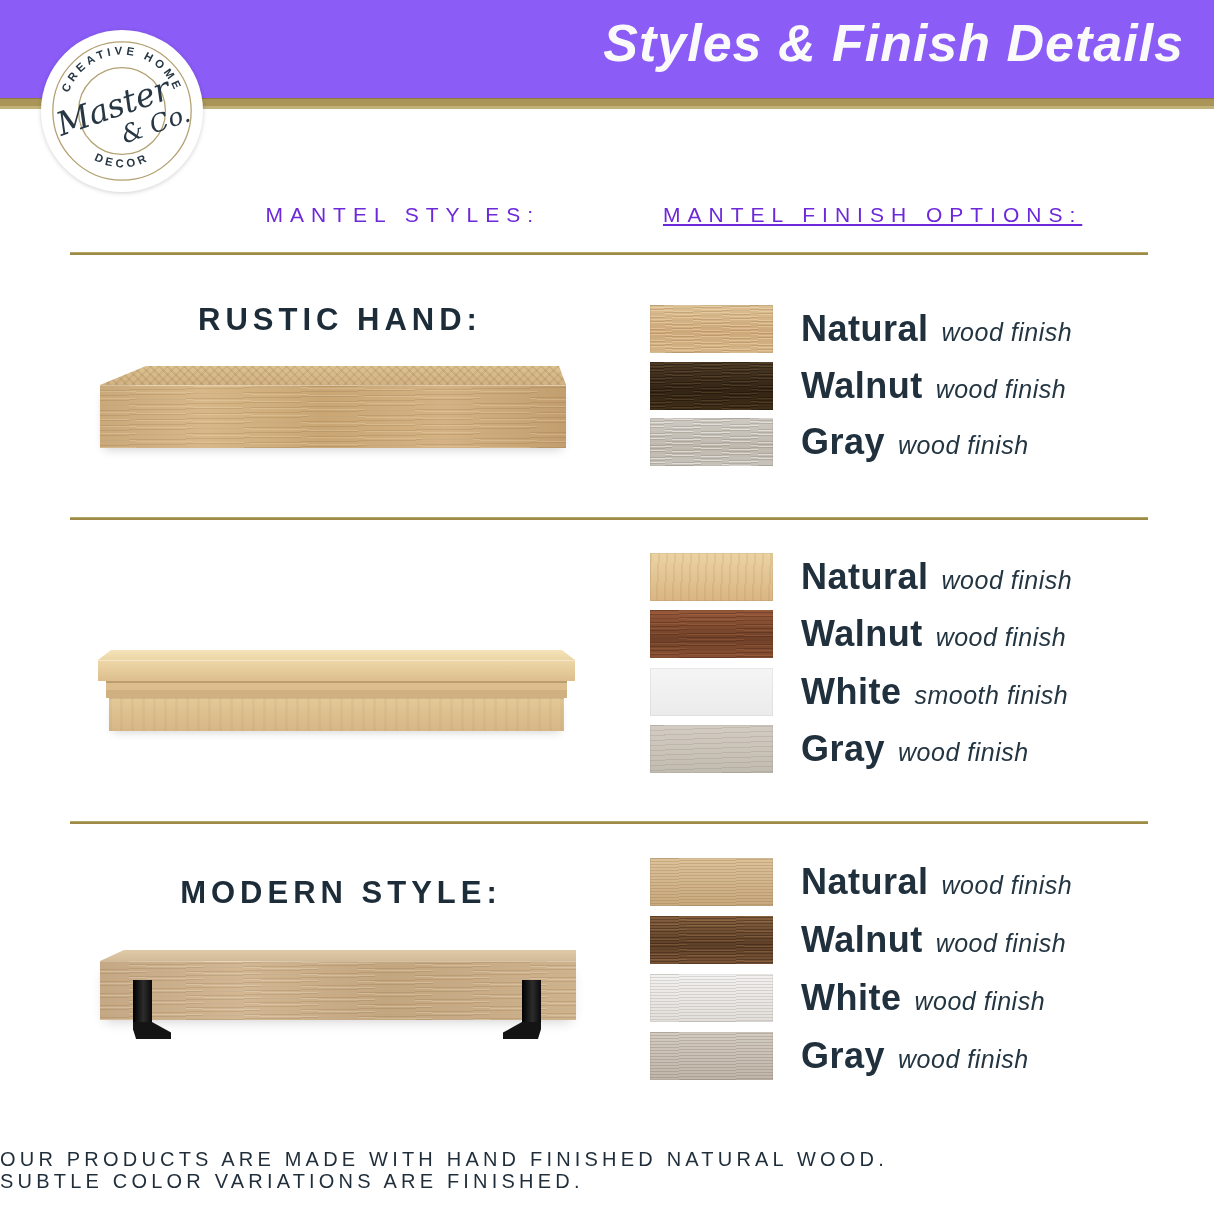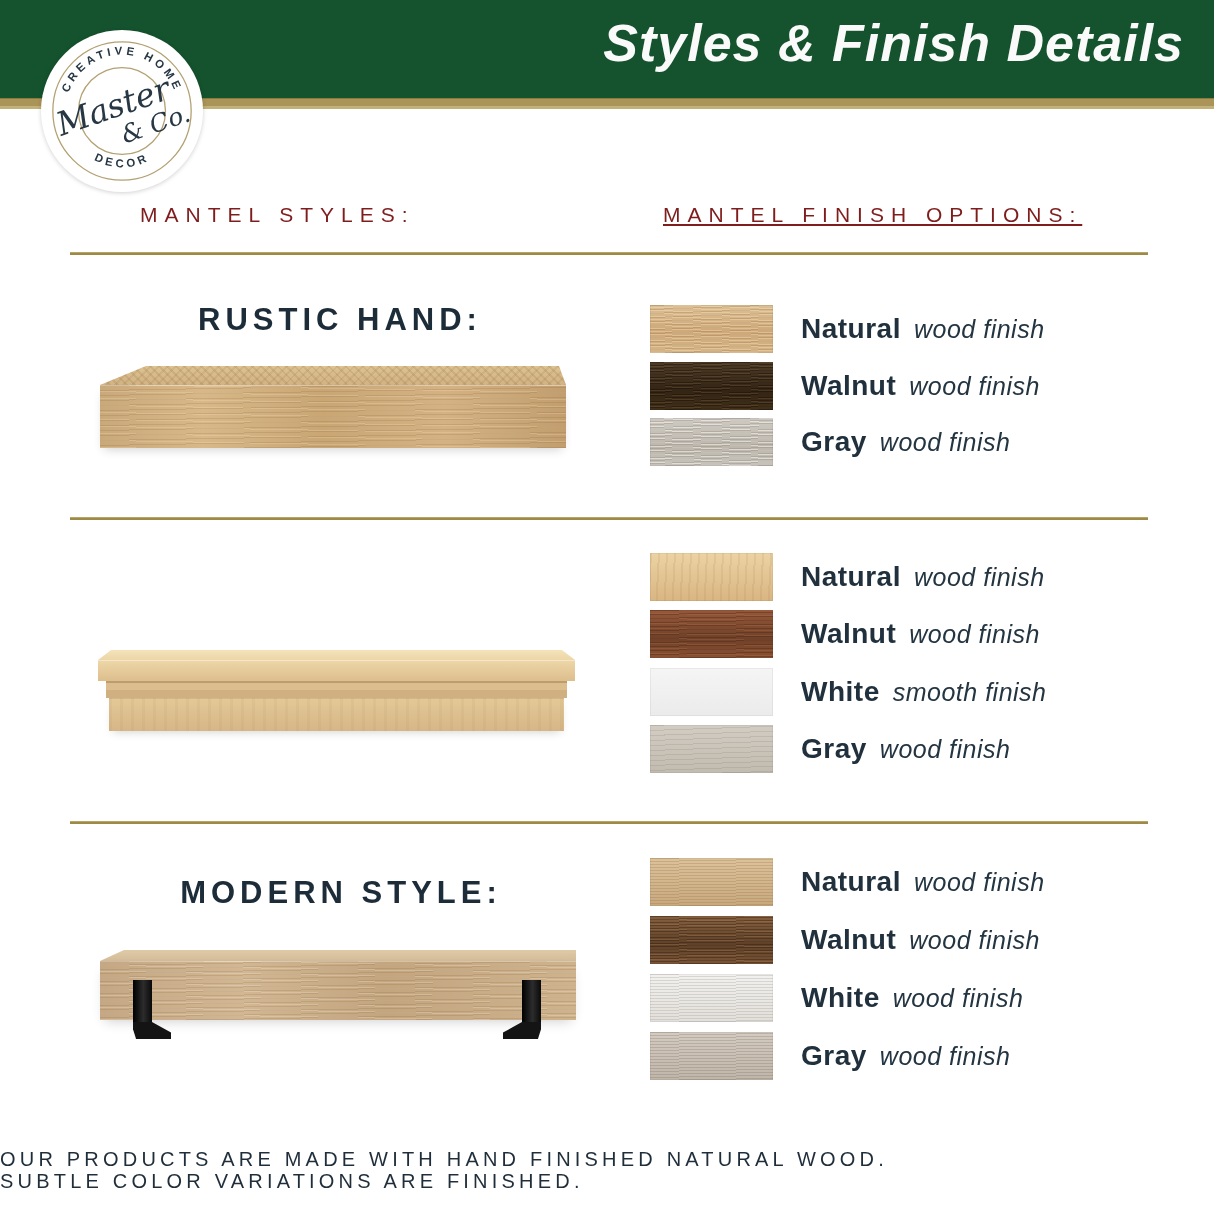--- a/index.html
+++ b/index.html
@@ -1,41 +1,41 @@
 <!DOCTYPE html>
 <html><head>
 <meta charset="utf-8">
 <style>
   html,body{margin:0;padding:0;background:#fff;}
   .canvas{
     position:relative;width:1214px;height:1214px;background:#ffffff;overflow:hidden;
     font-family:"Liberation Sans",sans-serif;color:#1f2e3a;
   }
   
-  .masthead{position:absolute;left:0;top:0;width:1214px;height:98px;background:#14532d;}
+  .masthead{position:absolute;left:0;top:0;width:1214px;height:98px;background:#8b5cf6;}
   .masthead-title{
     position:absolute;right:30px;top:13px;margin:0;color:#fafafa;
     font-size:52px;font-weight:700;font-style:italic;letter-spacing:1px;white-space:nowrap;
   }
   .gold-stripe{
     position:absolute;left:0;top:98px;width:1214px;height:11px;
     background:linear-gradient(180deg,#8d7a40 0 1.5px,#ab9457 1.5px 8.5px,#c2b279 8.5px);
   }
   
   .badge{position:absolute;left:38px;top:27px;width:168px;height:168px;filter:drop-shadow(0 1px 2px rgba(0,0,0,.18));}
   .badge svg{display:block;width:100%;height:100%;}
   .badge-bg{fill:#ffffff;}
   .ring{fill:none;stroke:#b3a172;stroke-width:1.3;}
   .arc-text{fill:#273744;font-family:"Liberation Sans",sans-serif;font-size:11.5px;font-weight:700;letter-spacing:3.6px;}
   .script-main{fill:#273744;font-family:"DejaVu Serif",serif;font-style:italic;font-size:33px;}
   .script-sub{fill:#273744;font-family:"DejaVu Serif",serif;font-style:italic;font-size:25px;}
   
   .col-heading{
-    position:absolute;top:203px;width:400px;text-align:left;
-    font-size:21px;letter-spacing:7px;color:#7f1d1d;white-space:nowrap;
+    position:absolute;top:203px;width:400px;text-align:right;
+    font-size:21px;letter-spacing:7px;color:#6d28d9;white-space:nowrap;
   }
   .col-heading.left{left:140px;}
   .col-heading.right{left:663px;text-decoration:underline;}
   
   .divider{
     position:absolute;left:70px;width:1078px;height:3px;
     background:linear-gradient(180deg,#b5a566 0 1px,#9c8a46 1px);
   }
   .d1{top:252px;}
   .d2{top:517px;}
@@ -113,21 +113,21 @@
   .bracket-strap{position:absolute;width:19px;height:44px;top:30px;background:linear-gradient(90deg,#000,#2c2c2c 55%,#0a0a0a);}
   .strap-left{left:33px;}
   .strap-right{left:422px;}
   .bracket-foot{position:absolute;height:17px;width:38px;top:72px;background:#141414;}
   .foot-left{left:33px;clip-path:polygon(0 0,19px 0,100% 62%,100% 100%,8% 100%,0 42%);}
   .foot-right{left:403px;clip-path:polygon(50% 0,100% 0,100% 42%,92% 100%,0 100%,0 62%);}
   
   .frow{position:absolute;left:650px;display:flex;align-items:center;height:48px;}
   .swatch{width:123px;height:48px;flex:0 0 auto;box-shadow:inset 0 0 0 1px rgba(0,0,0,.05);}
   .flabel{margin-left:28px;white-space:nowrap;display:flex;align-items:baseline;}
-  .fname{font-size:28px;font-weight:700;color:#20303d;letter-spacing:.5px;}
+  .fname{font-size:36px;font-weight:700;color:#20303d;letter-spacing:.5px;}
   .fdesc{font-size:25px;font-style:italic;color:#243542;margin-left:13px;letter-spacing:.5px;}
   
   .sw-rustic-natural{background:
     repeating-linear-gradient(178deg,rgba(120,85,45,.20) 0 1px,transparent 1px 4px),
     repeating-linear-gradient(182deg,rgba(255,240,210,.30) 0 1px,transparent 1px 3px),
     linear-gradient(180deg,#dcc093,#cfa878 55%,#d6b586);}
   .sw-rustic-walnut{background:
     repeating-linear-gradient(178deg,rgba(15,8,3,.38) 0 1px,transparent 1px 3px),
     repeating-linear-gradient(182deg,rgba(130,100,65,.30) 0 1px,transparent 1px 4px),
     linear-gradient(180deg,#4d3b26,#332414 60%,#413019);}

